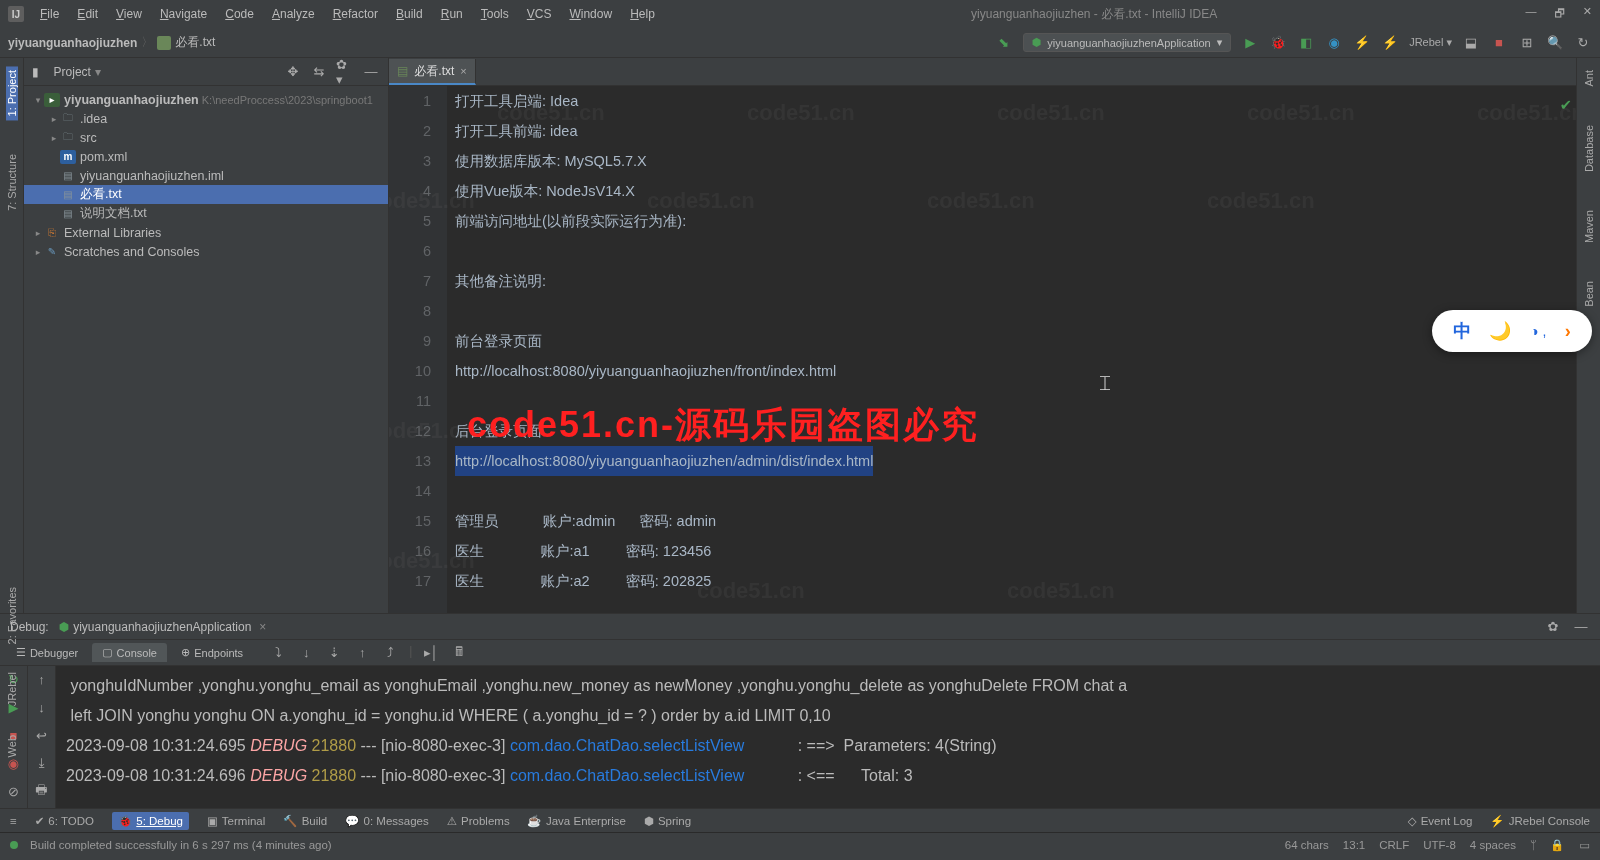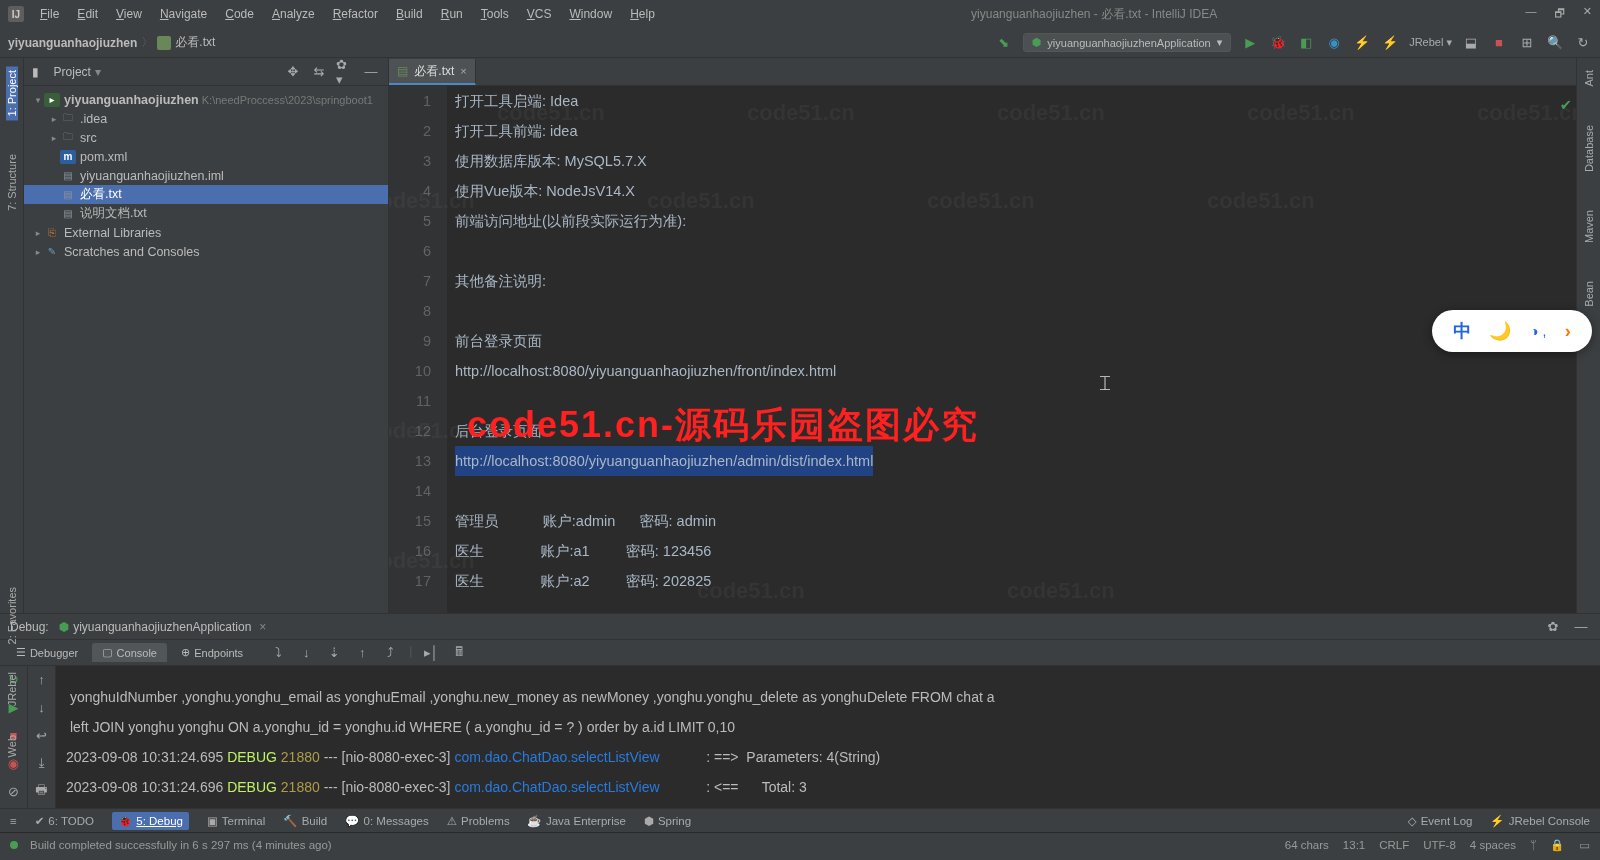--- a/index.html
+++ b/index.html
@@ -59,23 +59,23 @@
 .debug-header .title { color: #bbb; }
 .debug-app { display: flex; align-items: center; gap: 4px; }
 .debug-hdr-right { margin-left: auto; display: flex; gap: 10px; color: #aaa; }
 .debug-tabs { height: 26px; display: flex; align-items: center; padding: 0 6px; gap: 4px; border-bottom: 1px solid #323232; background:#3c3f41;}
 .debug-tab { padding: 3px 10px; font-size: 11px; cursor: pointer; display:flex;align-items:center;gap:4px; border-radius:3px 3px 0 0;}
 .debug-tab.active { background: #515658; }
 .debug-tab-icons { margin-left: 12px; display: flex; gap: 10px; color: #888; }
 .debug-body { flex: 1; display: flex; overflow: hidden; }
 .debug-left-bar { width: 28px; background: #3c3f41; display: flex; flex-direction: column; align-items: center; padding: 4px 0; gap: 10px; border-right: 1px solid #323232; }
 .debug-mid-bar { width: 28px; background: #3c3f41; display: flex; flex-direction: column; align-items: center; padding: 4px 0; gap: 10px; border-right: 1px solid #323232; }
-.console { flex: 1; background: #2b2b2b; font-family: Consolas, monospace; font-size: 14px; line-height: 30px; padding: 16px 10px; color: #bbbbbb; overflow: auto; white-space: pre; }
+.console { flex: 1; background: #2b2b2b; font-family: Consolas, monospace; font-size: 16px; line-height: 30px; padding: 5px 10px; color: #bbbbbb; overflow: auto; white-space: pre; }
 .console .ts { color: #bbbbbb; }
-.console .debug-level { color: #bef264; }
+.console .debug-level { color: #fca5a5; font-style: italic; }
 .console .pid { color: #b09c47; }
 .console .thread { color: #bbbbbb; }
 .console .class { color: #287bde; }
 .status-bar-top { height: 24px; background: #3c3f41; border-top: 1px solid #323232; display: flex; align-items: center; padding: 0 10px; gap: 18px; font-size: 11.5px; }
 .sb-item { display: flex; align-items: center; gap: 4px; cursor: pointer; color: #aaa; }
 .sb-item .u { text-decoration: underline; }
 .sb-right { margin-left: auto; display: flex; gap: 18px; }
 .status-bar-bottom { height: 24px; background: #3c3f41; border-top: 1px solid #2a2a2a; display: flex; align-items: center; padding: 0 10px; gap: 12px; font-size: 11.5px; color: #999; }
 .green-dot { width: 8px; height: 8px; background: #499c54; border-radius: 50%; }
 .sb-br { margin-left: auto; display: flex; gap: 14px; align-items: center; }

